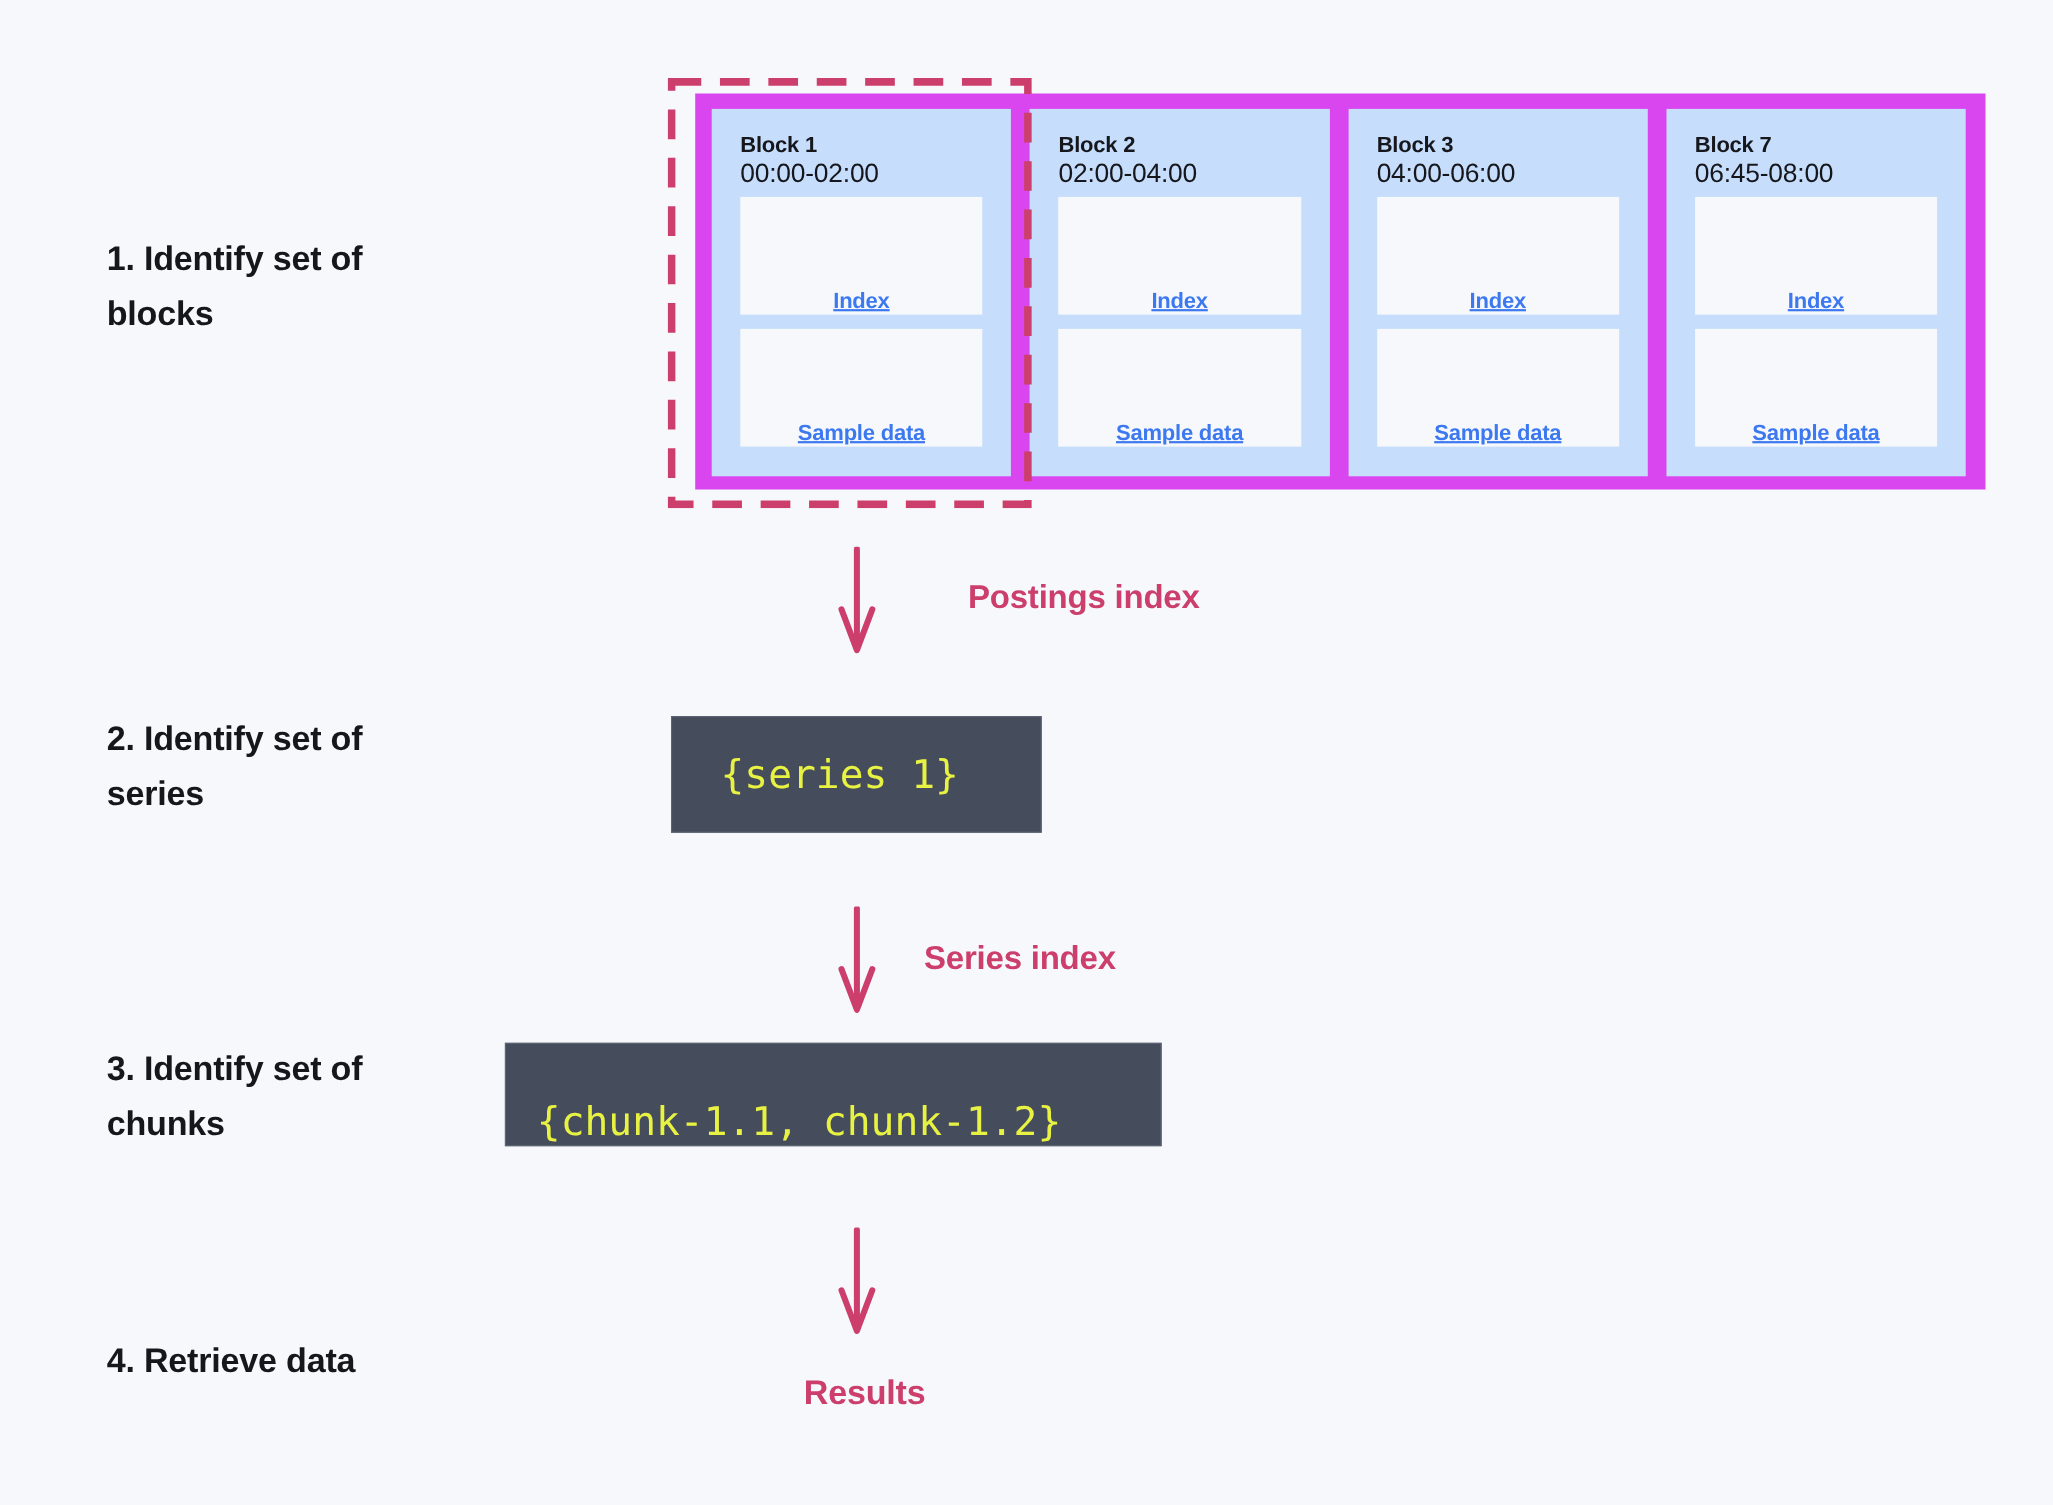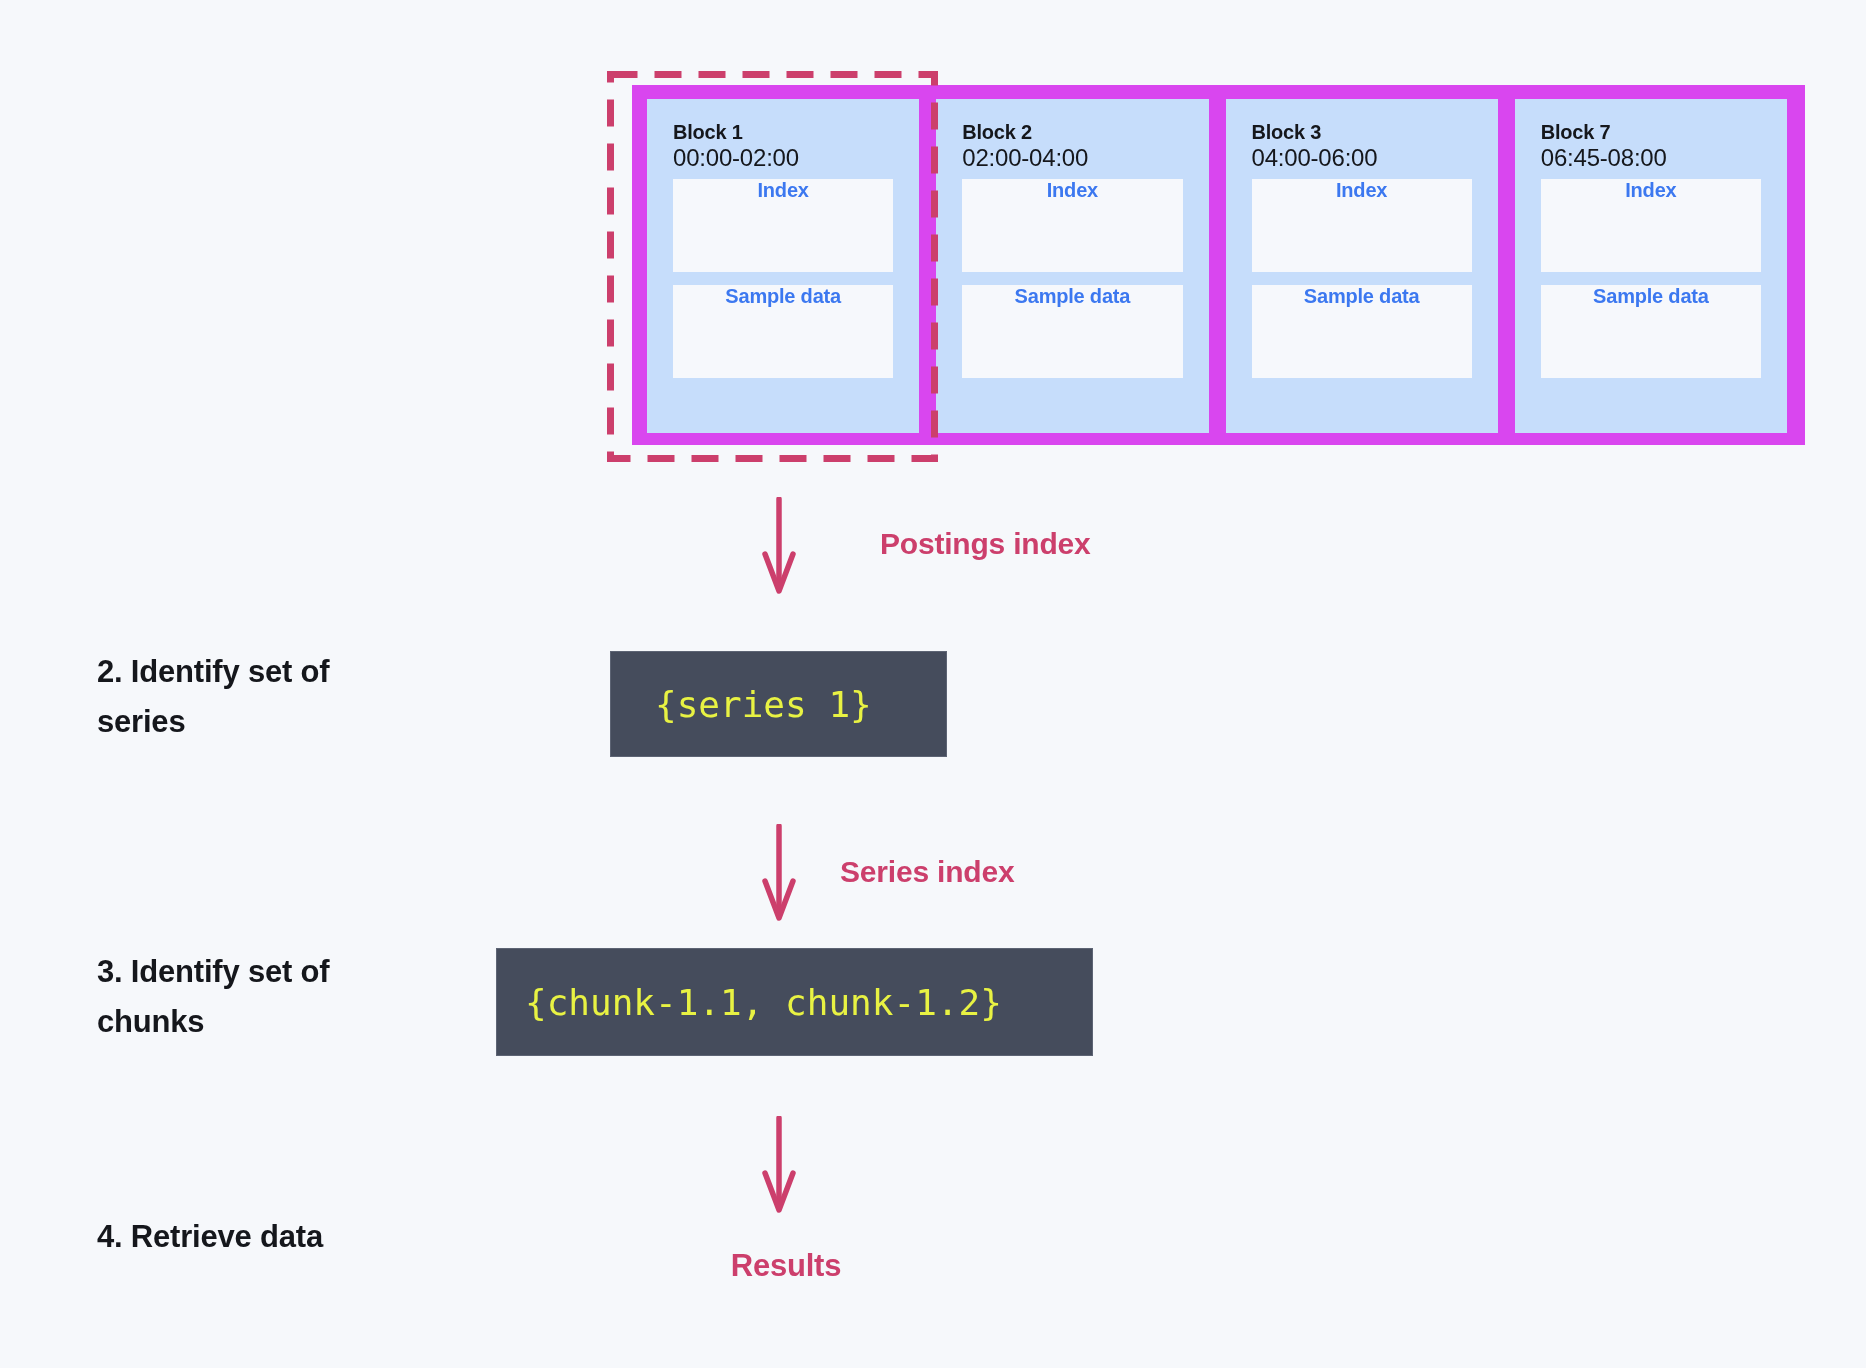--- a/index.html
+++ b/index.html
@@ -54,24 +54,25 @@
   .block-title{
     font-size:20px;line-height:26px;font-weight:700;color:var(--text-dark);
     letter-spacing:-0.2px;
   }
   .block-time{
     font-size:24px;line-height:26px;font-weight:400;color:var(--text-dark);
     letter-spacing:-0.2px;
   }
   .inner-box{
     background:var(--inner-box-bg);
-    height:93px;
-    display:flex;align-items:flex-start;justify-content:center;
+    height:107px;
+    display:flex;align-items:flex-end;justify-content:center;
     font-size:20px;font-weight:700;color:var(--label-blue);
     letter-spacing:-0.2px;
+    text-decoration:underline;
   }
   .inner-box.index{margin-top:8px;}
   .inner-box.sample{margin-top:13px;}
 
   
   .highlight{position:absolute;left:607px;top:71px;}
 
   
   .arrow{position:absolute;width:44px;height:100px;color:var(--accent-pink);}
   .arrow-1{left:757px;top:497px;}
@@ -95,27 +96,31 @@
     position:absolute;
     background:var(--dark-box-bg);
     border:1px solid #5d6474;
     display:flex;align-items:center;
     font-family:"DejaVu Sans Mono",monospace;
     font-size:36px;
     color:var(--code-yellow);
     white-space:nowrap;
   }
   .series-box{left:610px;top:651px;width:337px;height:106px;padding-left:44px;}
-  .chunk-box{left:496px;top:948px;width:597px;height:108px;padding-left:28px;}
+  .chunk-box{left:459px;top:948px;width:597px;height:94px;padding-left:28px;align-items:flex-end;}
 </style>
 </head>
 <body>
 
 <div class="canvas">
 
+  <div class="step" style="top:210px">
+    <span>1. Identify set of</span><br>
+    <span>blocks</span>
+  </div>
   <div class="step" style="top:647px">
     <span>2. Identify set of</span><br>
     <span>series</span>
   </div>
   <div class="step" style="top:947px">
     <span>3. Identify set of</span><br>
     <span>chunks</span>
   </div>
   <div class="step" style="top:1212px">
     <span>4. Retrieve data</span>

